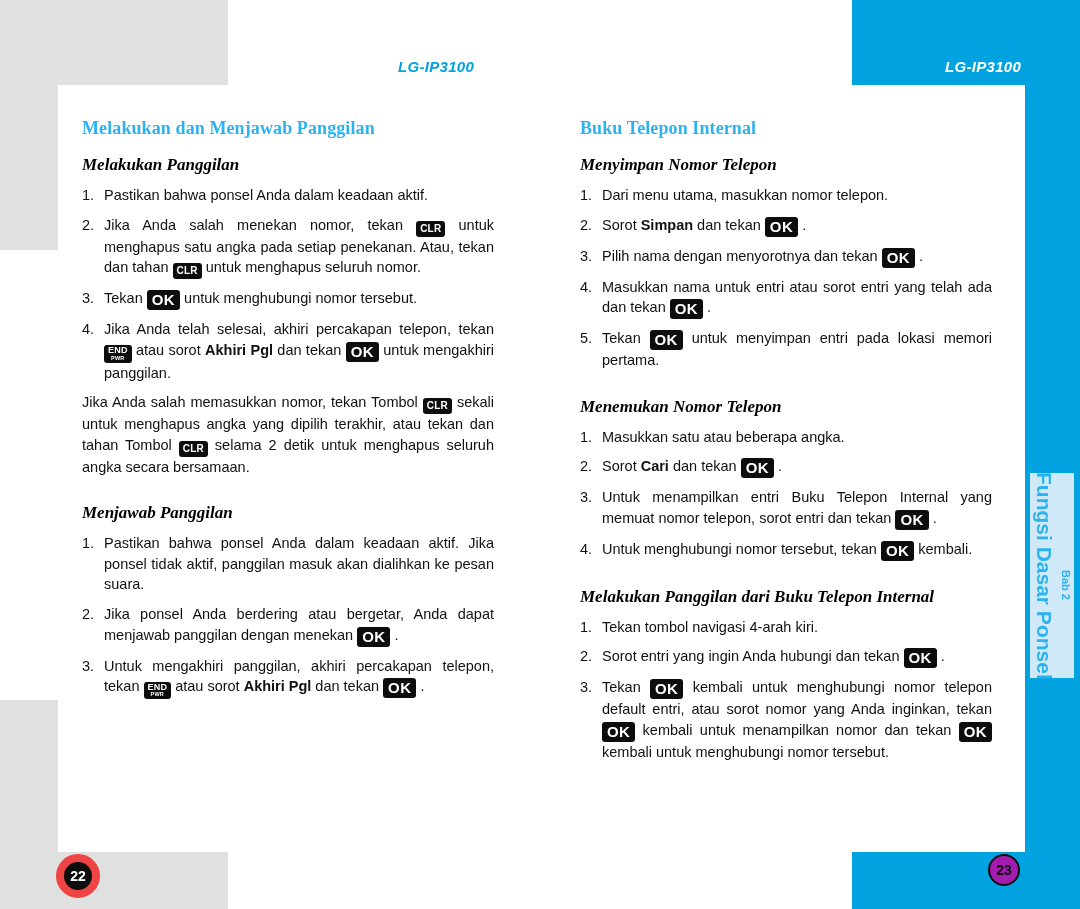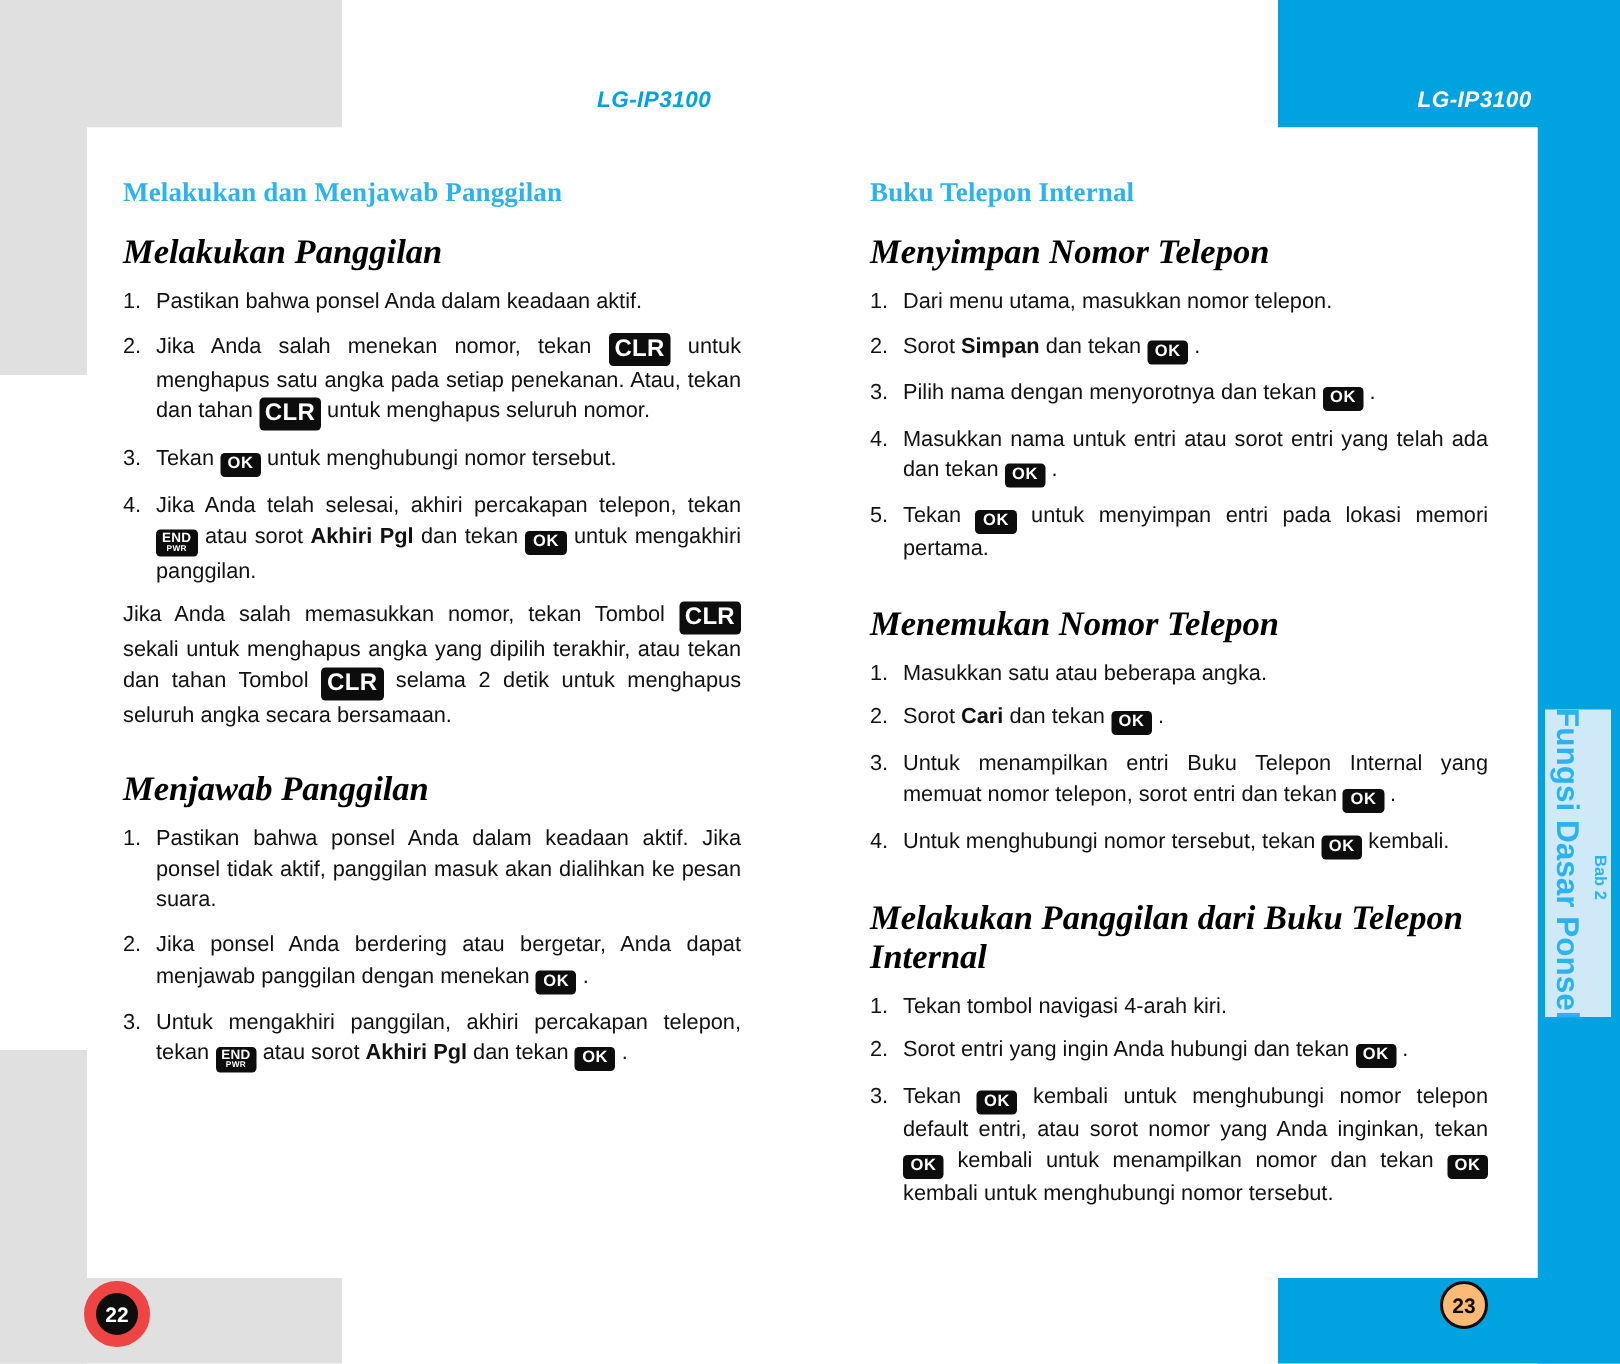--- a/index.html
+++ b/index.html
@@ -72,21 +72,21 @@
 
   
   .folio {
     position: absolute;
     width: 28px; height: 28px;
     border-radius: 50%;
     display: flex; align-items: center; justify-content: center;
     font-size: 14px; font-weight: bold;
   }
   #folio-left  { left: 56px;  top: 854px; background: #0d0d0d; color: #ffffff; border: 8px solid #ef4444; }
-  #folio-right { left: 960px; top: 854px; background: #fdba74; color: #0d0d0d; border: 2px solid #0d0d0d; }
+  #folio-right { left: 988px; top: 854px; background: #a21caf; color: #0d0d0d; border: 2px solid #0d0d0d; }
 
   
   .column {
     position: absolute;
     top: 118px;
     width: 412px;
   }
   #col-left  { left: 82px; }
   #col-right { left: 580px; }
 
@@ -95,21 +95,21 @@
     font-family: "Liberation Serif", serif;
     font-size: 18px;
     font-weight: bold;
     margin: 0 0 16px 0;
     letter-spacing: 0.1px;
   }
   h2.sub-title {
     font-family: "Liberation Serif", serif;
     font-style: italic;
     font-weight: bold;
-    font-size: 23px;
+    font-size: 17px;
     color: #000000;
     margin: 0 0 10px 0;
   }
   h2.sub-title.spaced { margin-top: 26px; }
 
   ol.steps { margin: 0; padding: 0; list-style: none; }
   ol.steps > li {
     position: relative;
     padding-left: 22px;
     margin-bottom: 9px;
@@ -136,27 +136,27 @@
     display: inline-block;
     background: #0d0d0d;
     color: #ffffff;
     border-radius: 3px;
     font-weight: bold;
     vertical-align: -2px;
     text-align: center;
     font-family: "Liberation Sans", sans-serif;
   }
   .key-ok {
-    font-size: 11px;
+    font-size: 15px;
     padding: 2px 5px 3px 5px;
     letter-spacing: 0.4px;
     line-height: 1;
   }
   .key-clr {
-    font-size: 16px;
+    font-size: 10px;
     padding: 3px 4px 3px 4px;
     letter-spacing: 0.2px;
     line-height: 1;
   }
   .key-end {
     font-size: 9px;
     padding: 1px 4px 1px 4px;
     line-height: 1.05;
     vertical-align: -5px;
   }

